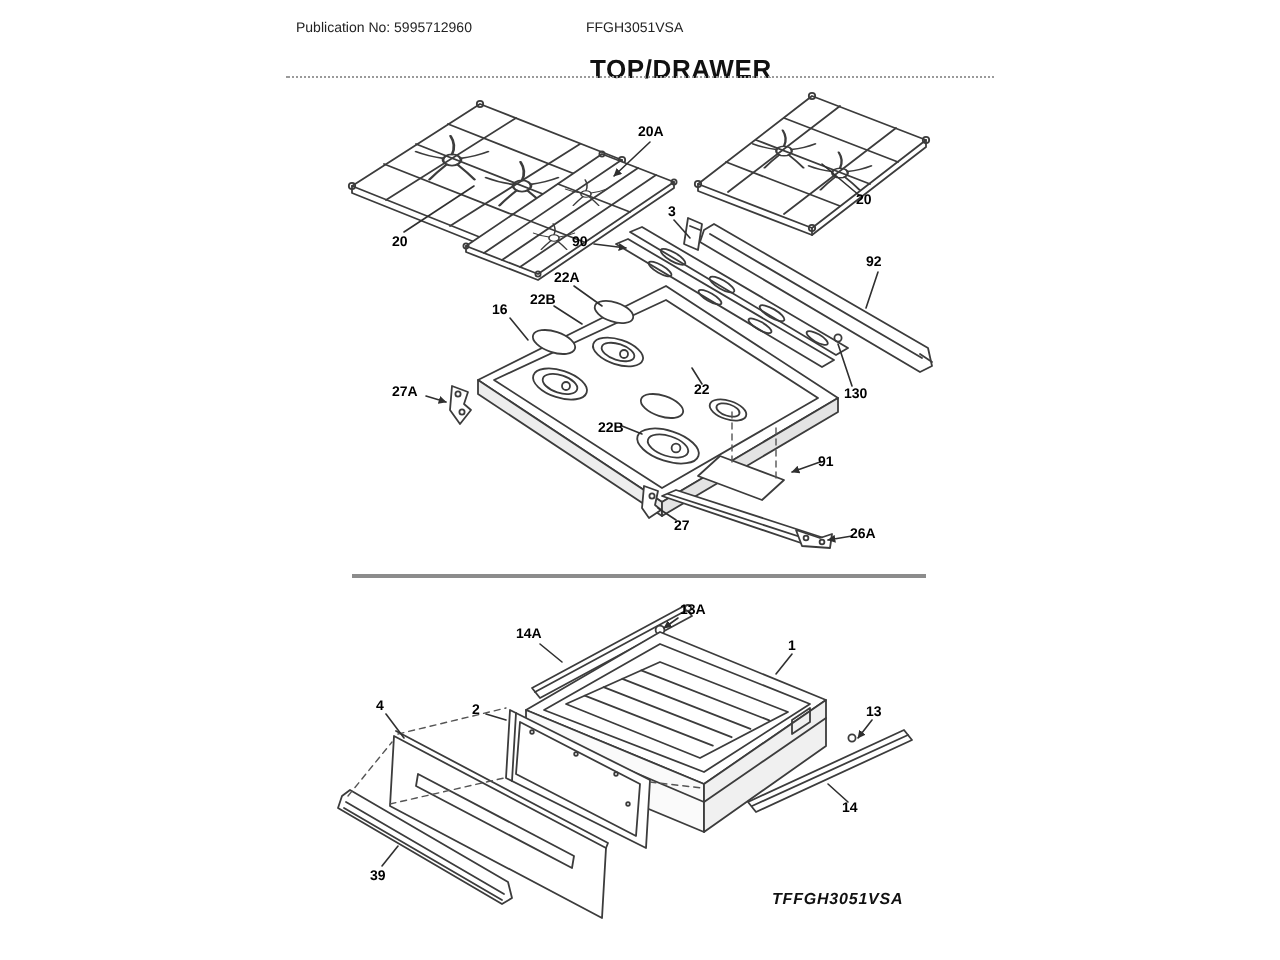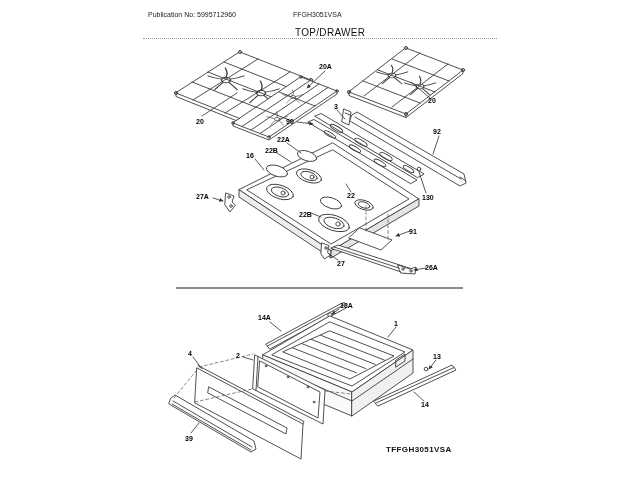--- a/index.html
+++ b/index.html
@@ -1,26 +1,26 @@
 <!DOCTYPE html>
 <html><head>
 <meta charset="utf-8">
 <style>
   html,body{margin:0;padding:0;}
   body{width:640px;height:480px;background:#ffffff;position:relative;
        font-family:"Liberation Sans", sans-serif;color:#111;}
   .page{position:absolute;inset:0;width:640px;height:480px;background:#fff;overflow:hidden;}
   .hdr-text{position:absolute;font-size:7px;line-height:8px;color:#222;white-space:nowrap;}
-  .hdr-title{position:absolute;font-size:10px;font-weight:normal;letter-spacing:.3px;color:#111;white-space:nowrap;}
+  .hdr-title{position:absolute;font-size:13px;font-weight:bold;letter-spacing:.3px;color:#111;white-space:nowrap;}
   .hdr-rule{position:absolute;left:143px;top:38px;width:354px;height:0;border-top:1px dotted #9a9a9a;}
   .section-divider{position:absolute;left:176px;top:287px;width:287px;height:2px;background:#8c8c8c;}
   .diagram-svg{position:absolute;left:0;top:0;width:640px;height:480px;}
   .labels-layer{position:absolute;left:0;top:0;width:640px;height:480px;pointer-events:none;}
   .part-label{position:absolute;font-size:7px;font-weight:bold;line-height:8px;color:#000;white-space:nowrap;}
-  .ftr-text{position:absolute;left:386px;top:445px;font-size:8px;font-weight:bold;letter-spacing:.4px;color:#111;white-space:nowrap;}
+  .ftr-text{position:absolute;left:386px;top:445px;font-size:8px;font-weight:bold;letter-spacing:.4px;color:#111;white-space:nowrap;font-style:italic;}
 </style>
 </head>
 <body>
 
 <div class="page">
 
   <span class="hdr-text" style="left:148px;top:11px;">Publication No: 5995712960</span>
   <span class="hdr-text" style="left:293px;top:11px;">FFGH3051VSA</span>
   <span class="hdr-title" style="left:295px;top:27px;">TOP/DRAWER</span>
   <div class="hdr-rule"></div>

